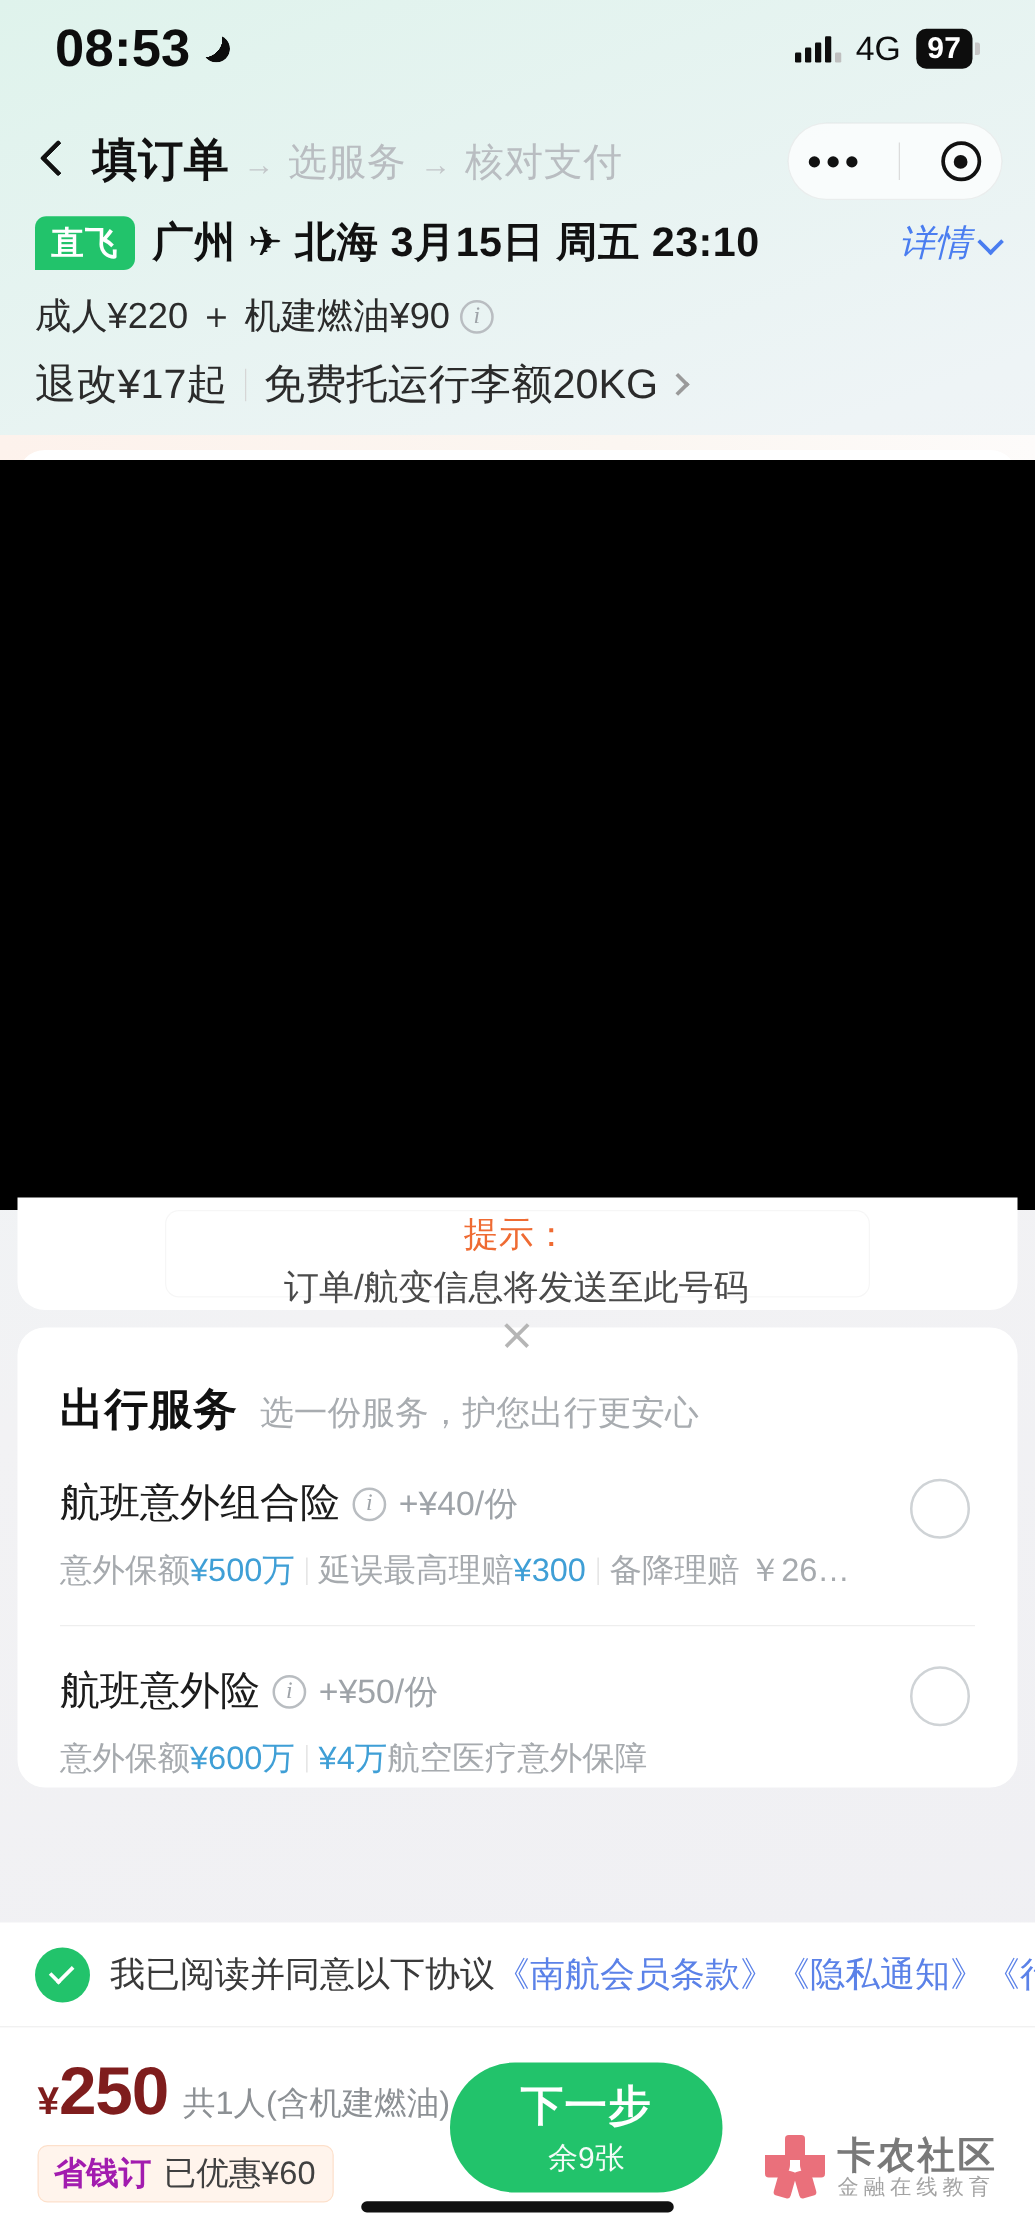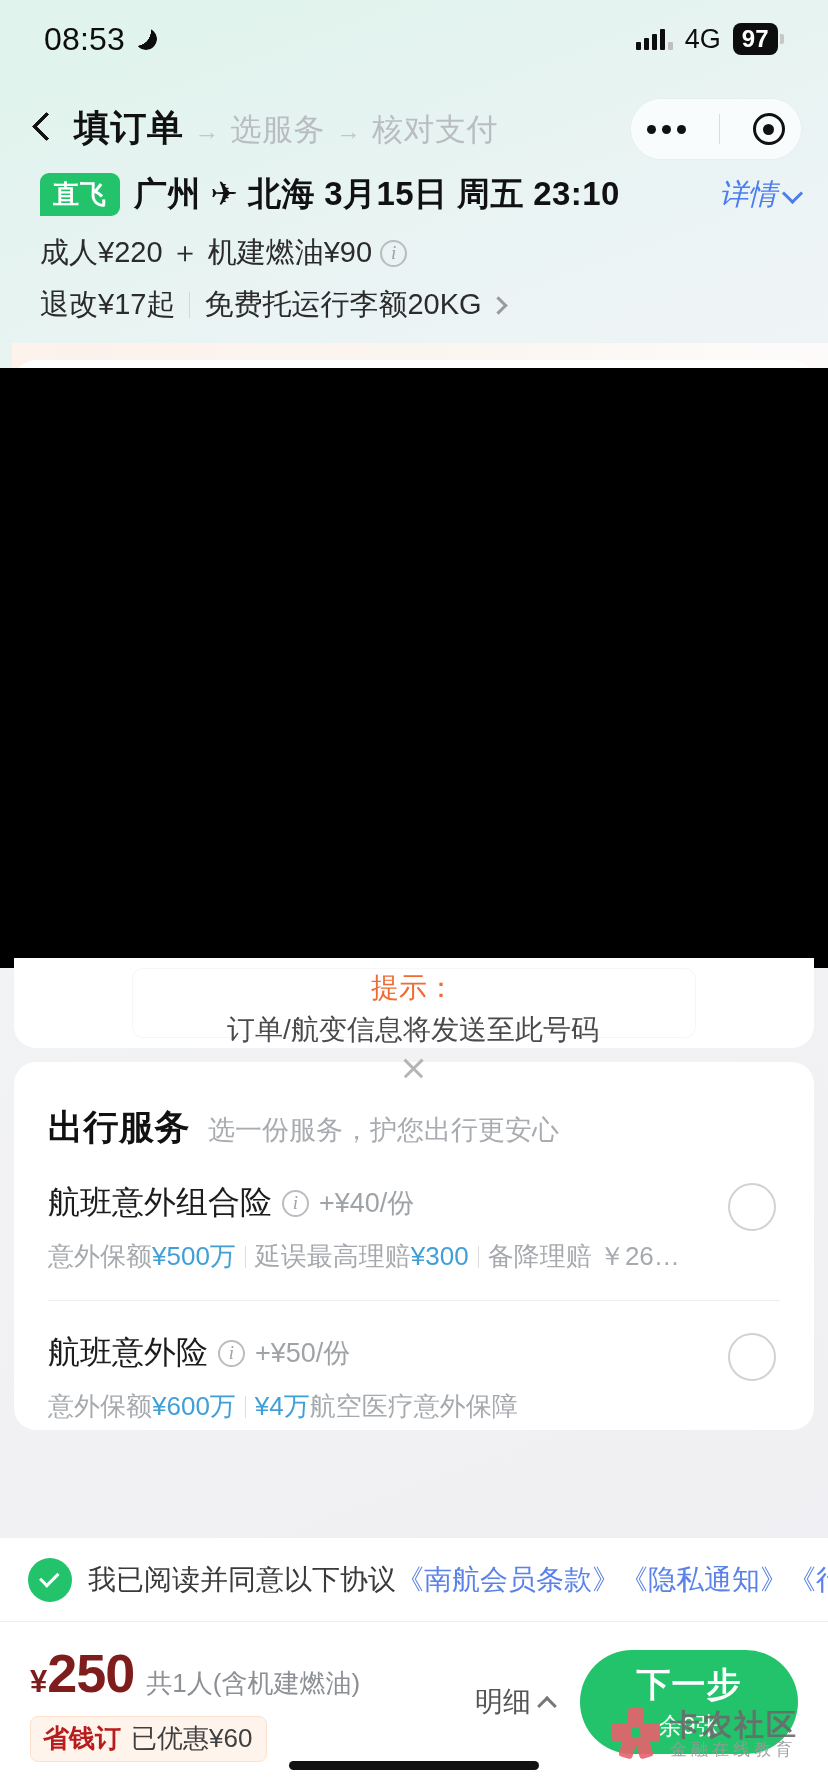--- a/index.html
+++ b/index.html
@@ -13,21 +13,21 @@
     background:linear-gradient(160deg,#dff3ec 0%,#eef4f6 28%,#f2f2f4 55%,#efeff3 100%);
   }
 
   
   .statusbar{
     position:absolute; top:0; left:0; right:0; height:78px;
     display:flex; align-items:center; justify-content:space-between;
     padding:0 44px; z-index:30;
   }
   .sb-left{ display:flex; align-items:center; gap:10px; }
-  .sb-time{ font-size:32px; font-weight:400; color:#0d0d0d; letter-spacing:.2px; }
+  .sb-time{ font-size:42px; font-weight:700; color:#0d0d0d; letter-spacing:.2px; }
   .sb-moon{ width:22px; height:22px; position:relative; }
   .sb-moon:before{
     content:""; position:absolute; inset:0; border-radius:50%;
     background:#0d0d0d;
     -webkit-mask:radial-gradient(circle 15px at 1px 3px, transparent 98%, #000 100%);
     mask:radial-gradient(circle 15px at 1px 3px, transparent 98%, #000 100%);
   }
   .sb-right{ display:flex; align-items:center; gap:12px; }
   .bars{ display:flex; align-items:flex-end; gap:3px; height:22px; }
   .bars i{ display:block; width:5px; background:#0d0d0d; border-radius:1px; }
@@ -72,39 +72,39 @@
   .cap-dots i{ width:9px; height:9px; background:#111; border-radius:50%; }
   .cap-sep{ width:1px; height:30px; background:#dcdcdc; }
   .cap-target{
     width:32px; height:32px; border-radius:50%; border:3px solid #111;
     display:flex; align-items:center; justify-content:center;
   }
   .cap-target:after{ content:""; width:11px; height:11px; border-radius:50%; background:#111; }
 
   
   .flight-card{
-    position:absolute; top:172px; left:12px; right:0;
+    position:absolute; top:172px; left:0; right:0;
     background:transparent; padding:0 28px; z-index:10;
   }
   .flight-row1{ display:flex; align-items:center; justify-content:space-between; }
   .fr-left{ display:flex; align-items:center; gap:14px; }
   .tag-direct{
     background:#22c36b; color:#fff; font-size:26px; font-weight:700;
     border-radius:9px 9px 9px 0; padding:4px 13px; letter-spacing:1px;
   }
   .route{ font-size:33px; font-weight:700; color:#111; letter-spacing:.4px; }
   .detail-link{ display:flex; align-items:center; gap:7px; color:#4a7df0; font-size:29px;font-style:italic; }
   .chev-dn{ width:16px; height:16px; position:relative; }
   .chev-dn:before{
     content:""; position:absolute; left:1px; top:-1px; width:12px; height:12px;
     border-right:3px solid #4a7df0; border-bottom:3px solid #4a7df0;
     transform:rotate(45deg);
   }
   .fare-line{ margin-top:16px; font-size:29px; color:#2b2b2b; display:flex; align-items:center; gap:8px;}
-  .refund-line{ margin-top:12px; font-size:29px; color:#2b2b2b; display:flex; align-items:center; gap:2px;}
+  .refund-line{ margin-top:12px; font-size:33px; color:#2b2b2b; display:flex; align-items:center; gap:2px;}
   .vbar{ display:inline-block; width:1px; height:26px; background:#d6d6d6; margin:0 12px; }
   .info-i{
     display:inline-flex; align-items:center; justify-content:center;
     width:27px; height:27px; border-radius:50%; border:2px solid #b9bdc1;
     color:#9ea3a8; font-size:19px; font-style:italic; font-family:"Liberation Serif",serif;
     flex:0 0 auto;
   }
   .chev-rt{ display:inline-block; width:13px; height:13px; margin-left:8px;
     border-right:3px solid #9a9a9a; border-top:3px solid #9a9a9a; transform:rotate(45deg); }
 
@@ -196,21 +196,21 @@
   .bb-left{ flex:0 0 auto; }
   .price-line{ display:flex; align-items:baseline; gap:12px; }
   .price{ color:#7f1d1d; font-weight:700; font-size:31px; }
   .price span.big{ font-size:54px; letter-spacing:-1px; }
   .price-note{ font-size:26px; color:#8c9094; }
   .save-chip{
     margin-top:12px; display:inline-flex; align-items:center; gap:10px;
     background:#fff4ec; border:1px solid #fde0cb; border-radius:8px;
     padding:4px 14px 5px 12px;
   }
-  .save-tag{ color:#b91c1c; font-size:26px; font-weight:700; }
+  .save-tag{ color:#a21caf; font-size:26px; font-weight:700; }
   .save-text{ color:#404040; font-size:26px; }
   .bb-mid{ flex:1; display:flex; justify-content:flex-end; align-items:center; padding-right:26px; }
   .detail-toggle{ font-size:28px; color:#555; display:flex; align-items:center; gap:9px; }
   .chev-up{ display:inline-block; width:14px; height:14px;
     border-left:3px solid #777; border-top:3px solid #777; transform:rotate(45deg); position:relative; top:4px;}
   .next-btn{
     flex:0 0 auto; width:218px; height:104px; border-radius:52px;
     background:#22c36b; color:#fff; display:flex; flex-direction:column;
     align-items:center; justify-content:center; gap:2px;
   }
@@ -382,26 +382,20 @@
           <div class="price">
             <span>¥</span><span class="big">250</span>
           </div>
           <div class="price-note">共1人(含机建燃油)</div>
         </div>
         <div class="save-chip">
           <span class="save-tag">省钱订</span>
           <span class="save-text">已优惠¥60</span>
         </div>
       </div>
-      <div class="bb-mid">
-        <div class="detail-toggle">
-          <span>明细</span>
-          <span class="chev-up"></span>
-        </div>
-      </div>
       <div class="next-btn">
         <span class="next-main">下一步</span>
         <span class="next-sub">余9张</span>
       </div>
     </div>
   </div>
 
   <div class="watermark">
     <div class="wm-logo">
       <span class="p p1"></span>

